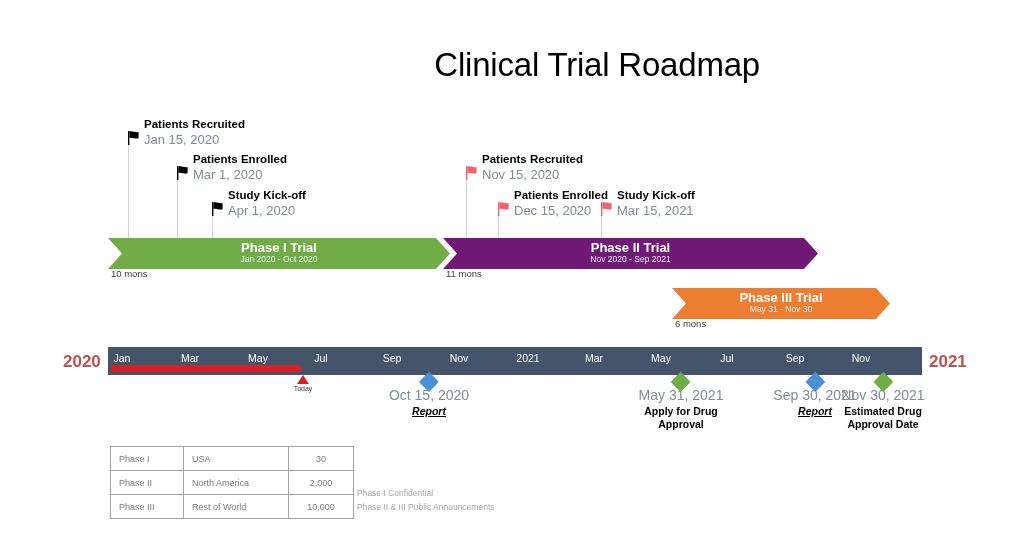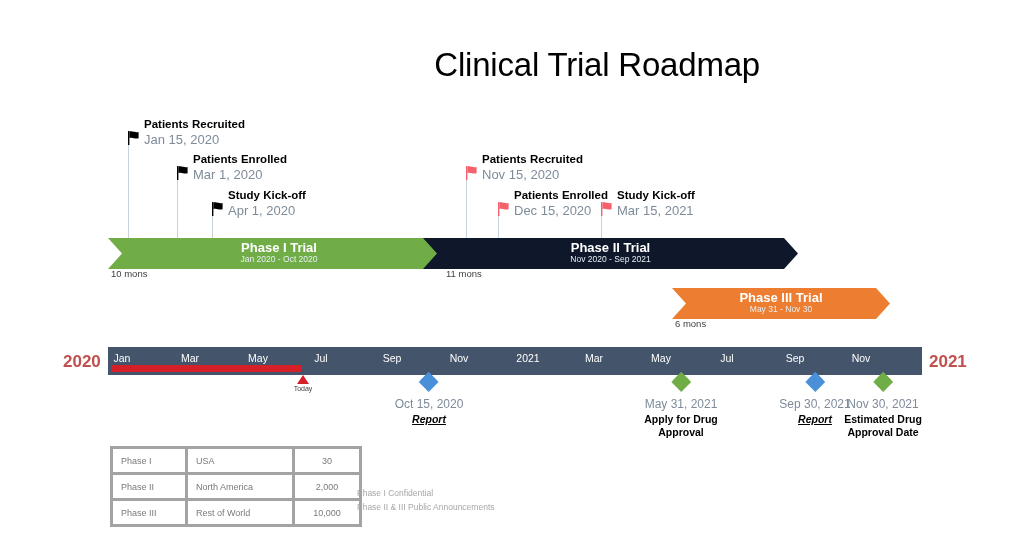--- a/index.html
+++ b/index.html
@@ -187,22 +187,21 @@
   }
   .ev-diamond {
     position: relative;
     margin: 0 auto;
     width: 14px;
     height: 14px;
     transform: rotate(45deg);
     top: 2px;
   }
   .ev-date {
-    margin-top: 10px;
-    font-size: 12px;
+    font-size: 14px;
     color: #7e8b99;
     white-space: nowrap;
   }
   .ev-label {
     margin-top: 2px;
     font-size: 10.5px;
     font-weight: bold;
     color: #000000;
     line-height: 12.5px;
     white-space: nowrap;
@@ -215,21 +214,21 @@
   
   #legend-table {
     position: absolute;
     left: 110px;
     top: 446px;
     border-collapse: collapse;
     font-size: 9px;
     color: #7a7a7a;
   }
   #legend-table td {
-    border: 3px solid #a3a3a3;
+    border: 1px solid #a3a3a3;
     padding: 5px 8px;
     height: 13px;
   }
   #legend-table td.col-phase { width: 56px; }
   #legend-table td.col-region { width: 88px; }
   #legend-table td.col-count { width: 48px; text-align: center; }
 
   
   #footnotes {
     position: absolute;
@@ -303,21 +302,21 @@
         <div class="ms-date">Mar 15, 2021</div>
       </div>
     </div>
 
   <div id="phases-layer">
       <div class="phase" style="left: 108px; top: 238px; width: 342px; background: rgb(112, 173, 71);">
         <div class="phase-name">Phase I Trial</div>
         <div class="phase-range">Jan 2020 - Oct 2020</div>
       </div>
       <div class="phase-dur" style="left: 111px; top: 268px;">10 mons</div>
-      <div class="phase" style="left: 423px; top: 238px; width: 375px; background: #0f172a;">
+      <div class="phase" style="left: 443px; top: 238px; width: 375px; background: #701a75;">
         <div class="phase-name">Phase II Trial</div>
         <div class="phase-range">Nov 2020 - Sep 2021</div>
       </div>
       <div class="phase-dur" style="left: 446px; top: 268px;">11 mons</div>
       <div class="phase" style="left: 672px; top: 288px; width: 218px; background: rgb(237, 125, 49);">
         <div class="phase-name">Phase III Trial</div>
         <div class="phase-range">May 31 - Nov 30</div>
       </div>
       <div class="phase-dur" style="left: 675px; top: 318px;">6 mons</div>
     </div>

